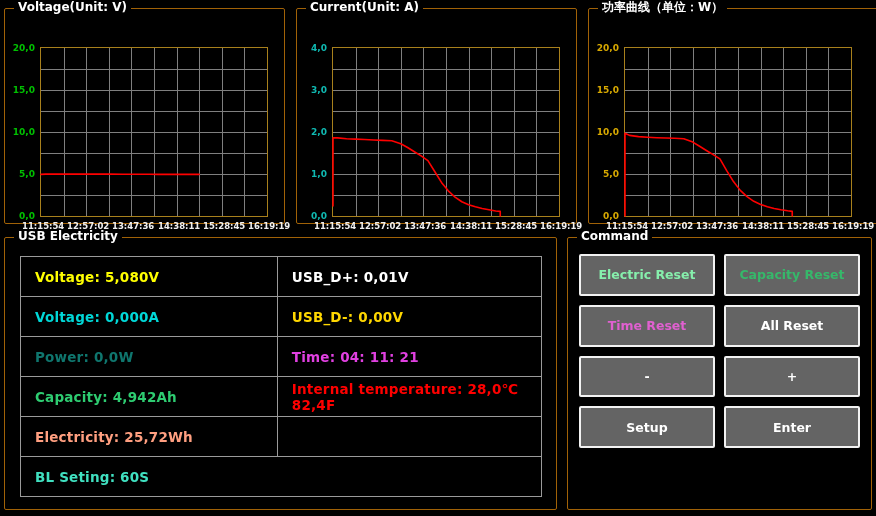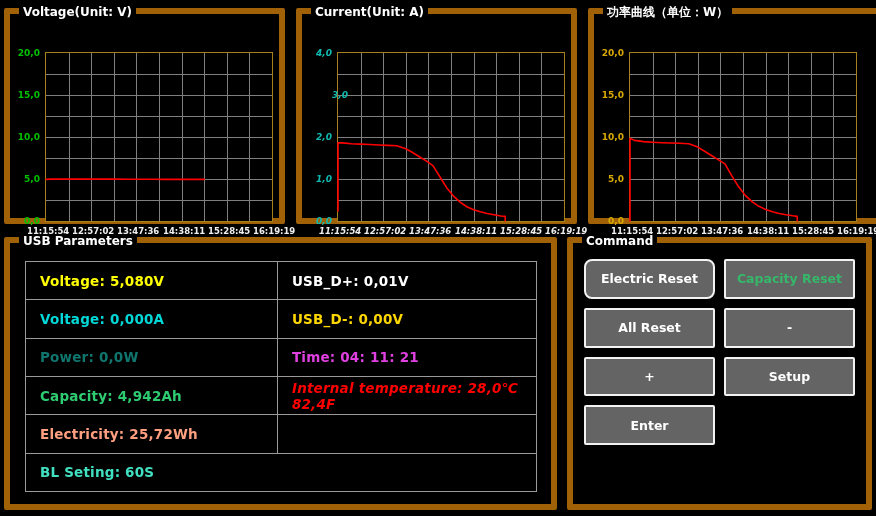--- a/index.html
+++ b/index.html
@@ -4,21 +4,21 @@
 <style>
   html,body{margin:0;padding:0;background:#000;}
   body{
     width:876px;height:516px;overflow:hidden;
     font-family:"DejaVu Sans","Liberation Sans",sans-serif;
     background:#000;color:#fff;
   }
   #app{position:relative;width:876px;height:516px;background:#000;}
 
   
-  .group{position:absolute;border:6px solid #a16207;border-radius:2px;box-sizing:border-box;}
+  .group{position:absolute;border:1px solid #a16207;border-radius:2px;box-sizing:border-box;}
   .group > .legend{
     position:absolute;top:-9px;left:9px;background:#000;padding:0 4px;
     font-size:12px;font-weight:bold;color:#ffffff;white-space:nowrap;line-height:14px;
   }
 
   
   .chart-box{background:#000;}
   .chart-inner{position:absolute;left:0;top:8px;right:0;bottom:0;margin-top:20px;}
   .plot-wrap{position:absolute;}
   .plot{position:absolute;box-sizing:border-box;border:1px solid #a8801c;background:#000;overflow:hidden;}
@@ -94,41 +94,41 @@
           <svg class="trace" width="226" height="168" style="left: 36px; top: 11px;">
             <polyline points="0.00,126.42 4.52,126.17 13.56,126.17 27.12,126.17 40.68,126.17 54.24,126.17 67.80,126.17 81.36,126.25 94.92,126.25 108.48,126.25 117.52,126.34 126.56,126.34 131.08,126.34 135.60,126.34 140.12,126.34 144.64,126.34 149.16,126.34 153.68,126.34 158.20,126.34" fill="none" stroke="#ff0000" stroke-width="1.6" stroke-linejoin="round" stroke-linecap="round"></polyline>
           </svg>
         </div>
       </div>
   </div>
 
   <div class="group chart-box" id="chart-1" style="left:296px;top:8px;width:281px;height:216px;">
     <div class="legend">Current(Unit:  A)</div>
     <div class="chart-inner">
-        <div class="plot-wrap" style="inset: 0px; font-style: italic;">
+        <div class="plot-wrap" style="inset: 0px;">
           <div class="plot" style="left: 35px; top: 10px; width: 228px; height: 170px; border-color: rgb(168, 128, 28);">
             <div class="gridline v" style="left: 23px; background: rgb(127, 127, 127);"></div>
             <div class="gridline v" style="left: 45px; background: rgb(127, 127, 127);"></div>
             <div class="gridline v" style="left: 68px; background: rgb(127, 127, 127);"></div>
             <div class="gridline v" style="left: 90px; background: rgb(127, 127, 127);"></div>
             <div class="gridline v" style="left: 113px; background: rgb(127, 127, 127);"></div>
             <div class="gridline v" style="left: 136px; background: rgb(127, 127, 127);"></div>
             <div class="gridline v" style="left: 158px; background: rgb(127, 127, 127);"></div>
             <div class="gridline v" style="left: 181px; background: rgb(127, 127, 127);"></div>
             <div class="gridline v" style="left: 203px; background: rgb(127, 127, 127);"></div>
             <div class="gridline h" style="top: 21px; background: rgb(127, 127, 127);"></div>
             <div class="gridline h" style="top: 42px; background: rgb(127, 127, 127);"></div>
             <div class="gridline h" style="top: 63px; background: rgb(127, 127, 127);"></div>
             <div class="gridline h" style="top: 84px; background: rgb(127, 127, 127);"></div>
             <div class="gridline h" style="top: 105px; background: rgb(127, 127, 127);"></div>
             <div class="gridline h" style="top: 126px; background: rgb(127, 127, 127);"></div>
             <div class="gridline h" style="top: 147px; background: rgb(127, 127, 127);"></div>
           </div>
           <div class="ylab" style="color: rgb(15, 185, 177); width: 30px; left: 0px; top: 7px;">4,0</div>
-          <div class="ylab" style="color: rgb(15, 185, 177); width: 30px; left: 16px; top: 49px;">3,0</div>
+          <div class="ylab" style="color: rgb(15, 185, 177); width: 30px; left: 0px; top: 49px;">3,0</div>
           <div class="ylab" style="color: rgb(15, 185, 177); width: 30px; left: 0px; top: 91px;">2,0</div>
           <div class="ylab" style="color: rgb(15, 185, 177); width: 30px; left: 0px; top: 133px;">1,0</div>
           <div class="ylab" style="color: rgb(15, 185, 177); width: 30px; left: 0px; top: 175px;">0,0</div>
           <div class="xlab" style="left: 17px; top: 185px;">11:15:54</div>
           <div class="xlab" style="left: 62px; top: 185px;">12:57:02</div>
           <div class="xlab" style="left: 107px; top: 185px;">13:47:36</div>
           <div class="xlab" style="left: 153px; top: 185px;">14:38:11</div>
           <div class="xlab" style="left: 198px; top: 185px;">15:28:45</div>
           <div class="xlab" style="left: 243px; top: 185px;">16:19:19</div>
           <svg class="trace" width="226" height="168" style="left: 36px; top: 11px;">
@@ -172,53 +172,54 @@
           <div class="xlab" style="left: 198px; top: 185px;">15:28:45</div>
           <div class="xlab" style="left: 243px; top: 185px;">16:19:19</div>
           <svg class="trace" width="226" height="168" style="left: 36px; top: 11px;">
             <polyline points="0.00,168.00 0.00,85.26 4.52,87.36 13.56,88.62 22.60,89.21 31.64,89.71 40.68,90.05 49.72,90.30 58.76,90.72 67.80,94.08 74.58,98.28 81.36,102.48 88.14,106.68 94.92,110.88 101.70,122.64 108.48,133.56 115.26,142.38 122.04,148.68 128.82,153.30 135.60,156.41 142.38,158.76 149.16,160.44 155.94,161.70 162.72,162.79 167.24,163.38 167.24,168.00" fill="none" stroke="#ff0000" stroke-width="1.6" stroke-linejoin="round" stroke-linecap="round"></polyline>
           </svg>
         </div>
       </div>
   </div>
 
   <div class="group" id="usb-panel" style="left:4px;top:237px;width:553px;height:273px;">
-    <div class="legend">USB Parameters</div>
+    <div class="legend">USB Electricity</div>
     <div class="ptable" id="ptable">
         <div class="prow">
           <div class="pcell" style="color: rgb(255, 255, 0);">Voltage:  5,080V</div>
           <div class="pcell right" style="color: rgb(255, 255, 255);">USB_D+:  0,01V</div>
         </div>
         <div class="prow">
           <div class="pcell" style="color: rgb(0, 215, 215);">Voltage:  0,000A</div>
           <div class="pcell right" style="color: rgb(255, 215, 0);">USB_D-:  0,00V</div>
         </div>
         <div class="prow">
           <div class="pcell" style="color: #0f766e;">Power:  0,0W</div>
           <div class="pcell right" style="color: rgb(224, 64, 224);">Time:  04:  11:  21</div>
         </div>
         <div class="prow">
           <div class="pcell" style="color: rgb(46, 204, 113);">Capacity:  4,942Ah</div>
-          <div class="pcell right" style="color: rgb(255, 0, 0); font-style: italic;">Internal temperature:  28,0℃ 82,4F</div>
+          <div class="pcell right" style="color: rgb(255, 0, 0);">Internal temperature:  28,0℃ 82,4F</div>
         </div>
         <div class="prow">
           <div class="pcell" style="color: rgb(255, 159, 128);">Electricity:  25,72Wh</div>
           <div class="pcell right" style="color: rgb(255, 255, 255);"></div>
         </div>
         <div class="prow full">
           <div class="pcell" style="color: rgb(64, 224, 192);">BL Seting:  60S</div>
         </div>
       </div>
   </div>
 
   <div class="group" id="cmd-panel" style="left:567px;top:237px;width:305px;height:273px;">
     <div class="legend">Command</div>
     <div class="btn-grid" id="btn-grid">
-        <div class="btn" style="color: #ffffff; border-radius: 8px;">Electric Reset</div>
+        <div class="btn" style="color: #86efac;">Electric Reset</div>
         <div class="btn" style="color: rgb(54, 184, 106);">Capacity Reset</div>
+        <div class="btn" style="color: rgb(224, 96, 208);">Time Reset</div>
         <div class="btn" style="color: rgb(255, 255, 255);">All Reset</div>
         <div class="btn" style="color: rgb(255, 255, 255);">-</div>
         <div class="btn" style="color: rgb(255, 255, 255);">+</div>
         <div class="btn" style="color: rgb(255, 255, 255);">Setup</div>
         <div class="btn" style="color: rgb(255, 255, 255);">Enter</div>
       </div>
   </div>
 
 </div>
 

